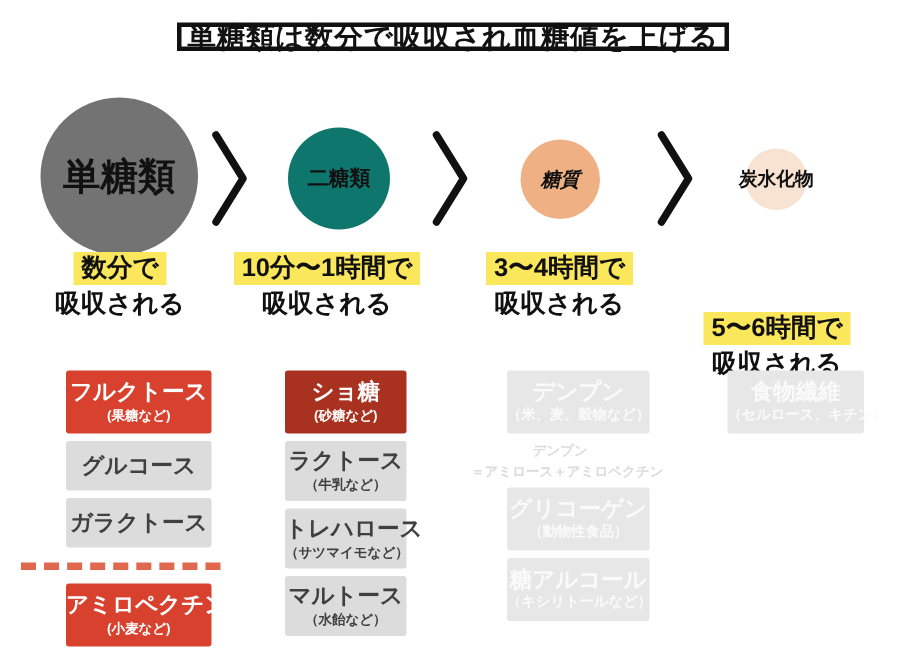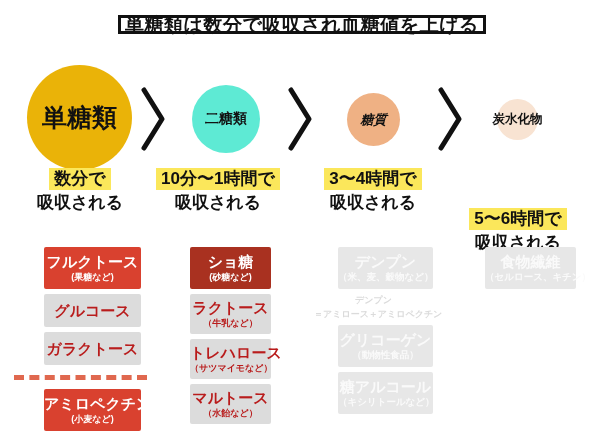--- a/index.html
+++ b/index.html
@@ -10,23 +10,23 @@
   
   .title-box{
     position:absolute;left:118px;top:15px;width:368px;height:19px;
     border:3px solid #111;display:flex;align-items:center;justify-content:center;
     box-sizing:border-box;background:#fff;
   }
   .title-box span{font-size:19px;font-weight:bold;color:#111;letter-spacing:0.5px;white-space:nowrap;}
   
   .circle{position:absolute;border-radius:50%;display:flex;align-items:center;justify-content:center;}
   .circle span{font-weight:bold;color:#111;white-space:nowrap;}
-  .c1{left:27px;top:65px;width:105px;height:105px;background:#eab308;}
+  .c1{left:27px;top:65px;width:105px;height:105px;background:#737373;}
   .c1 span{font-size:25px;}
-  .c2{left:192px;top:85px;width:68px;height:68px;background:#5eead4;}
+  .c2{left:192px;top:85px;width:68px;height:68px;background:#0f766e;}
   .c2 span{font-size:14px;}
   .c3{left:347px;top:93px;width:53px;height:53px;background:#EFB184;font-style:italic;}
   .c3 span{font-size:13px;}
   .c4{left:497px;top:99px;width:41px;height:41px;background:#F8E3D2;}
   .c4 span{font-size:12.5px;}
   
   .chev{position:absolute;top:86px;width:24px;height:66px;}
   .chev.k1{left:141px;} .chev.k2{left:288px;} .chev.k3{left:438px;}
   
   .time{position:absolute;top:168px;text-align:center;color:#111;font-weight:bold;}
@@ -37,21 +37,21 @@
   
   .list{position:absolute;top:247px;}
   .l1{left:20px;width:121px;} .l2c{left:166px;width:105px;}
   .l3c{left:314px;width:119px;} .l4c{left:461px;width:115px;}
   .box{box-sizing:border-box;margin-bottom:5px;text-align:center;border-radius:2px;
        display:flex;flex-direction:column;justify-content:center;margin-left:24px;}
   .box .lbl{font-weight:bold;font-size:15px;line-height:1.15;white-space:nowrap;}
   .box .sub{font-weight:bold;font-size:9px;line-height:1.2;margin-top:1px;white-space:nowrap;}
   .red{background:#D9412F;color:#fff;height:42px;}
   .darkred{background:#A93120;color:#fff;height:42px;}
-  .gray{background:#DCDCDC;color:#b91c1c;}
+  .gray{background:#DCDCDC;color:#404040;}
   .gray1{height:33px;} .gray2{height:40px;}
   .lgray{background:#E7E7E7;color:#FAFAFA;height:42px;}
   .lgray .sub{font-size:9.5px;}
   .divider{border-top:5px dashed #E0684F;margin:10px -6px 9px -6px;height:0;}
   .note{ text-align:center;color:#DBDBDB;font-weight:bold;font-size:9px;line-height:1.5;margin:2px 0 4px 0;white-space:nowrap;}
 </style>
 </head>
 <body>
 
 <div class="canvas">

